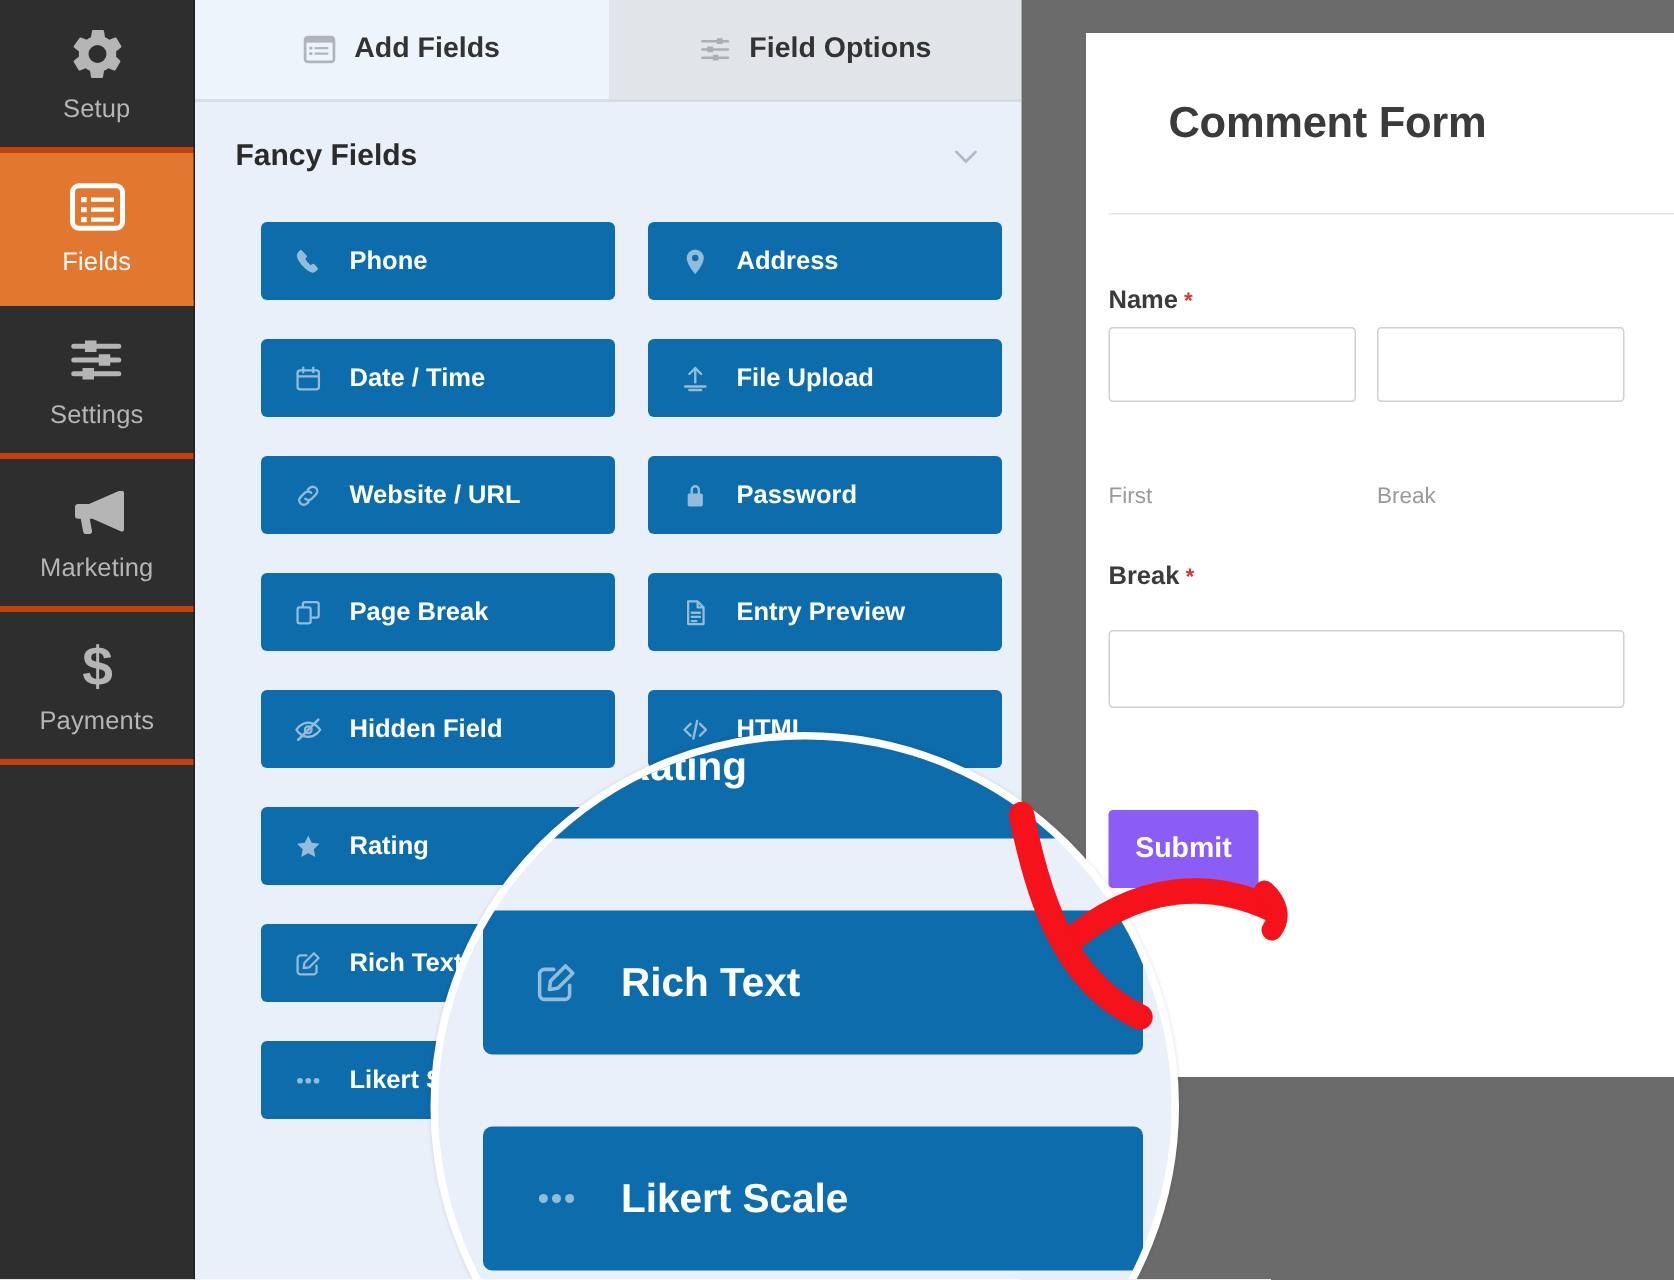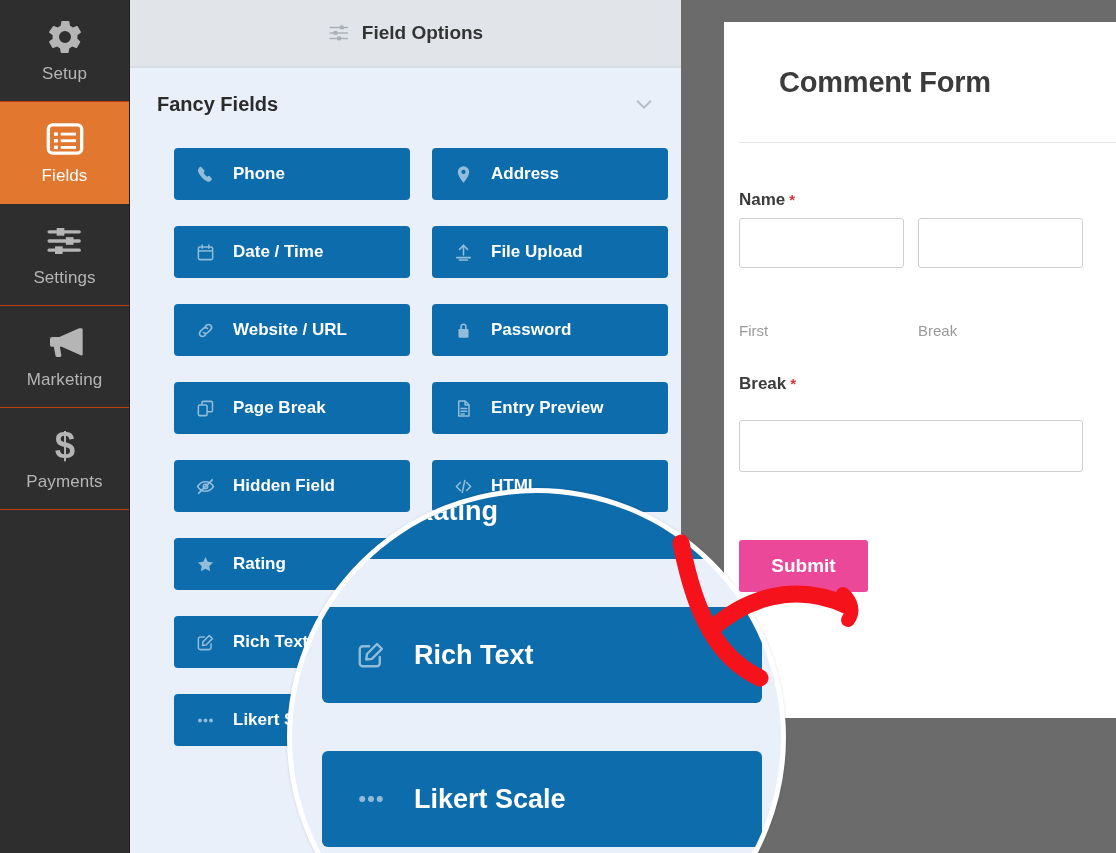--- a/index.html
+++ b/index.html
@@ -24,21 +24,21 @@
     border-right: 1px solid #1f1f1f;
   }
   .nav-item {
     position: relative;
     height: 102px;
     display: flex;
     flex-direction: column;
     align-items: center;
     justify-content: center;
     color: #b5b5b5;
-    border-bottom: 1px solid #c2410c;
+    border-bottom: 4px solid #c2410c;
     cursor: pointer;
   }
   .nav-item.active { background: #e27730; color: #ffffff; border-bottom-color: #e27730;}
   .nav-icon { width: 40px; height: 40px; display: block; margin-bottom: 7px; }
   .nav-icon svg { width: 100%; height: 100%; display: block; }
   .nav-label { font-size: 17px; letter-spacing: .1px; }
 
   
   #fieldspanel {
     position: absolute; left: 130px; top: 0;
@@ -133,22 +133,22 @@
     position: absolute;
     background: #ffffff;
     border: 1px solid #cfcfcf;
     border-radius: 3px;
   }
   .fsub {
     position: absolute; font-size: 15px; color: #9a9a9a;
   }
   #submitbtn {
     position: absolute; left: 15px; top: 518px;
-    width: 129px; height: 52px;
-    background: #ec4899;
+    width: 100px; height: 52px;
+    background: #8b5cf6;
     border: none; border-radius: 3px;
     color: #ffffff; font-size: 19px; font-weight: bold;
     font-family: "Liberation Sans", sans-serif;
     cursor: pointer;
   }
 
   
   #mag {
     position: absolute;
     left: 287px; top: 488px;
@@ -241,20 +241,33 @@
           <text x="12" y="19.5" text-anchor="middle" font-size="22" font-weight="bold" font-family="Liberation Sans, sans-serif" fill="#b5b5b5">$</text>
         </svg>
       </span>
       <span class="nav-label">Payments</span>
     </div>
   </div>
 
   <div id="fieldspanel">
 
     <div id="tabs">
+      <div class="tab active">
+        <span class="tab-ico">
+          <svg viewBox="0 0 24 24">
+            <rect x="1.5" y="3" width="21" height="18" rx="2" fill="none" stroke="#8a8f96" stroke-width="2"></rect>
+            <rect x="1.5" y="3" width="21" height="4" fill="#8a8f96"></rect>
+            <rect x="4.6" y="10" width="2.2" height="2" fill="#8a8f96"></rect>
+            <rect x="8.4" y="10.2" width="10" height="1.6" fill="#8a8f96"></rect>
+            <rect x="4.6" y="14" width="2.2" height="2" fill="#8a8f96"></rect>
+            <rect x="8.4" y="14.2" width="10" height="1.6" fill="#8a8f96"></rect>
+          </svg>
+        </span>
+        <span>Add Fields</span>
+      </div>
       <div class="tab inactive">
         <span class="tab-ico">
           <svg viewBox="0 0 24 24" stroke="#8a8f96" stroke-width="1.9" fill="none" stroke-linecap="round">
             <line x1="2.5" y1="6" x2="21" y2="6"></line>
             <line x1="2.5" y1="12" x2="21" y2="12"></line>
             <line x1="2.5" y1="18" x2="21" y2="18"></line>
             <rect x="13" y="3.8" width="4.2" height="4.2" fill="#8a8f96" stroke="none"></rect>
             <rect x="6" y="9.8" width="4.2" height="4.2" fill="#8a8f96" stroke="none"></rect>
             <rect x="10" y="15.8" width="4.2" height="4.2" fill="#8a8f96" stroke="none"></rect>
           </svg>

